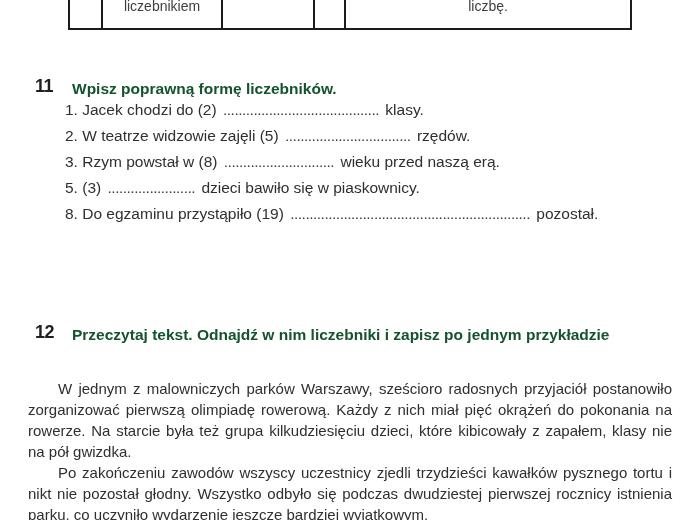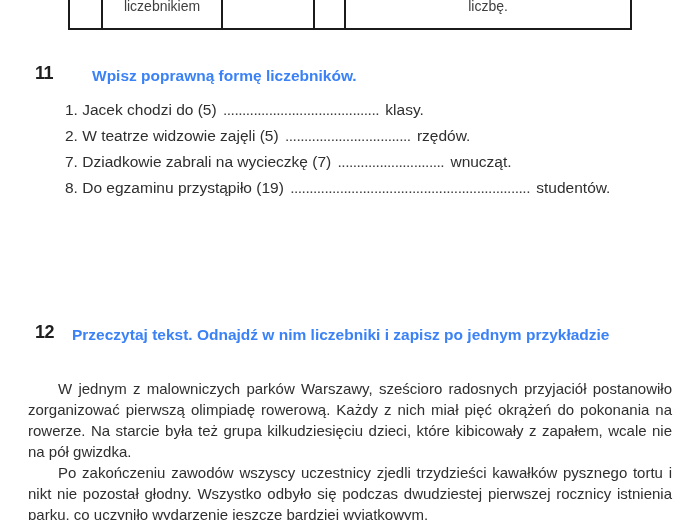--- a/index.html
+++ b/index.html
@@ -37,23 +37,23 @@
     position:absolute;left:35px;
     display:flex;align-items:flex-start;
   }
   .ex-num{
     font-weight:700;font-size:18px;line-height:21px;
     width:37px;flex:0 0 37px;
     letter-spacing:-.5px;color:#1f1f1f;
   }
   .ex-title{
     font-weight:700;font-size:15.5px;line-height:21px;
-    padding-top:2px;color:#3b82f6;
+    padding-top:2px;color:#14532d;
   }
-  .ex11{top:63px;gap:20px;}
+  .ex11{top:76px;}
   .ex12{top:322px;}
 
   
   .items{
     position:absolute;left:65px;top:97px;
     margin:0;padding:0;list-style:none;
     font-size:15.5px;
   }
   .items li{
     height:26px;line-height:26px;
@@ -97,49 +97,55 @@
   </div>
 
   <div class="ex-head ex11">
     <span class="ex-num">11</span>
     <span class="ex-title">Wpisz poprawną formę liczebników.</span>
   </div>
 
   <ol class="items">
     <li>
       <span>1.</span>
-      <span>Jacek chodzi do (5)</span>
+      <span>Jacek chodzi do (2)</span>
       <span class="dots">.........................................</span>
       <span>klasy.</span>
     </li>
     <li>
       <span>2.</span>
       <span>W teatrze widzowie zajęli (5)</span>
       <span class="dots">.................................</span>
       <span>rzędów.</span>
     </li>
     <li>
-      <span>7.</span>
-      <span>Dziadkowie zabrali na wycieczkę (7)</span>
-      <span class="dots">............................</span>
-      <span>wnucząt.</span>
+      <span>3.</span>
+      <span>Rzym powstał w (8)</span>
+      <span class="dots">.............................</span>
+      <span>wieku przed naszą erą.</span>
+    </li>
+    <li>
+      <span>5.</span>
+      <span>(3)</span>
+      <span class="dots">.......................</span>
+      <span>dzieci bawiło się w piaskownicy.</span>
     </li>
     <li>
       <span>8.</span>
       <span>Do egzaminu przystąpiło (19)</span>
       <span class="dots">...............................................................</span>
-      <span>studentów.</span>
+      <span>pozostał.</span>
     </li>
   </ol>
 
   <div class="ex-head ex12">
     <span class="ex-num">12</span>
     <span class="ex-title">
       <div>Przeczytaj tekst. Odnajdź w nim liczebniki i zapisz po jednym przykładzie</div>
     </span>
   </div>
 
   <div class="passage">
-    <p>W jednym z malowniczych parków Warszawy, sześcioro radosnych przyjaciół postanowiło zorganizować pierwszą olimpiadę rowerową. Każdy z nich miał pięć okrążeń do pokonania na rowerze. Na starcie była też grupa kilkudziesięciu dzieci, które kibicowały z zapałem, wcale nie na pół gwizdka.</p>
+    <p>W jednym z malowniczych parków Warszawy, sześcioro radosnych przyjaciół postanowiło zorganizować pierwszą olimpiadę rowerową. Każdy z nich miał pięć okrążeń do pokonania na rowerze. Na starcie była też grupa kilkudziesięciu dzieci, które kibicowały z zapałem, klasy nie na pół gwizdka.</p>
     <p>Po zakończeniu zawodów wszyscy uczestnicy zjedli trzydzieści kawałków pysznego tortu i nikt nie pozostał głodny. Wszystko odbyło się podczas dwudziestej pierwszej rocznicy istnienia parku, co uczyniło wydarzenie jeszcze bardziej wyjątkowym.</p>
   </div>
 
 </div>
 
 </body></html>

